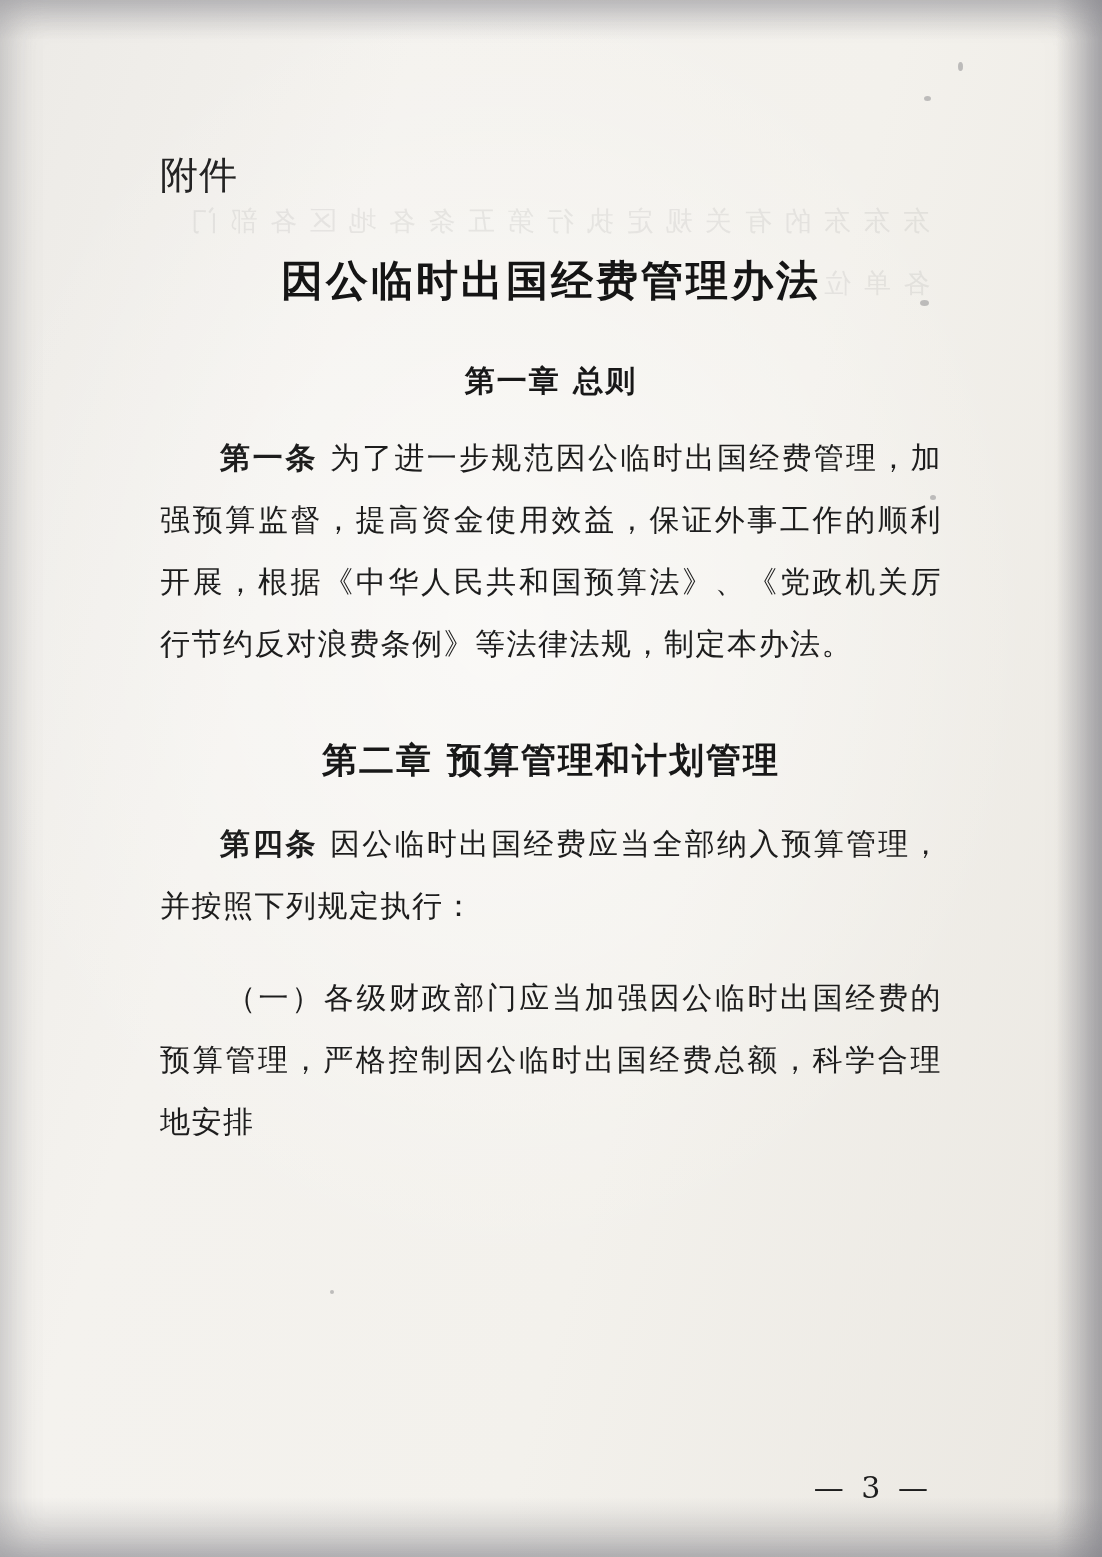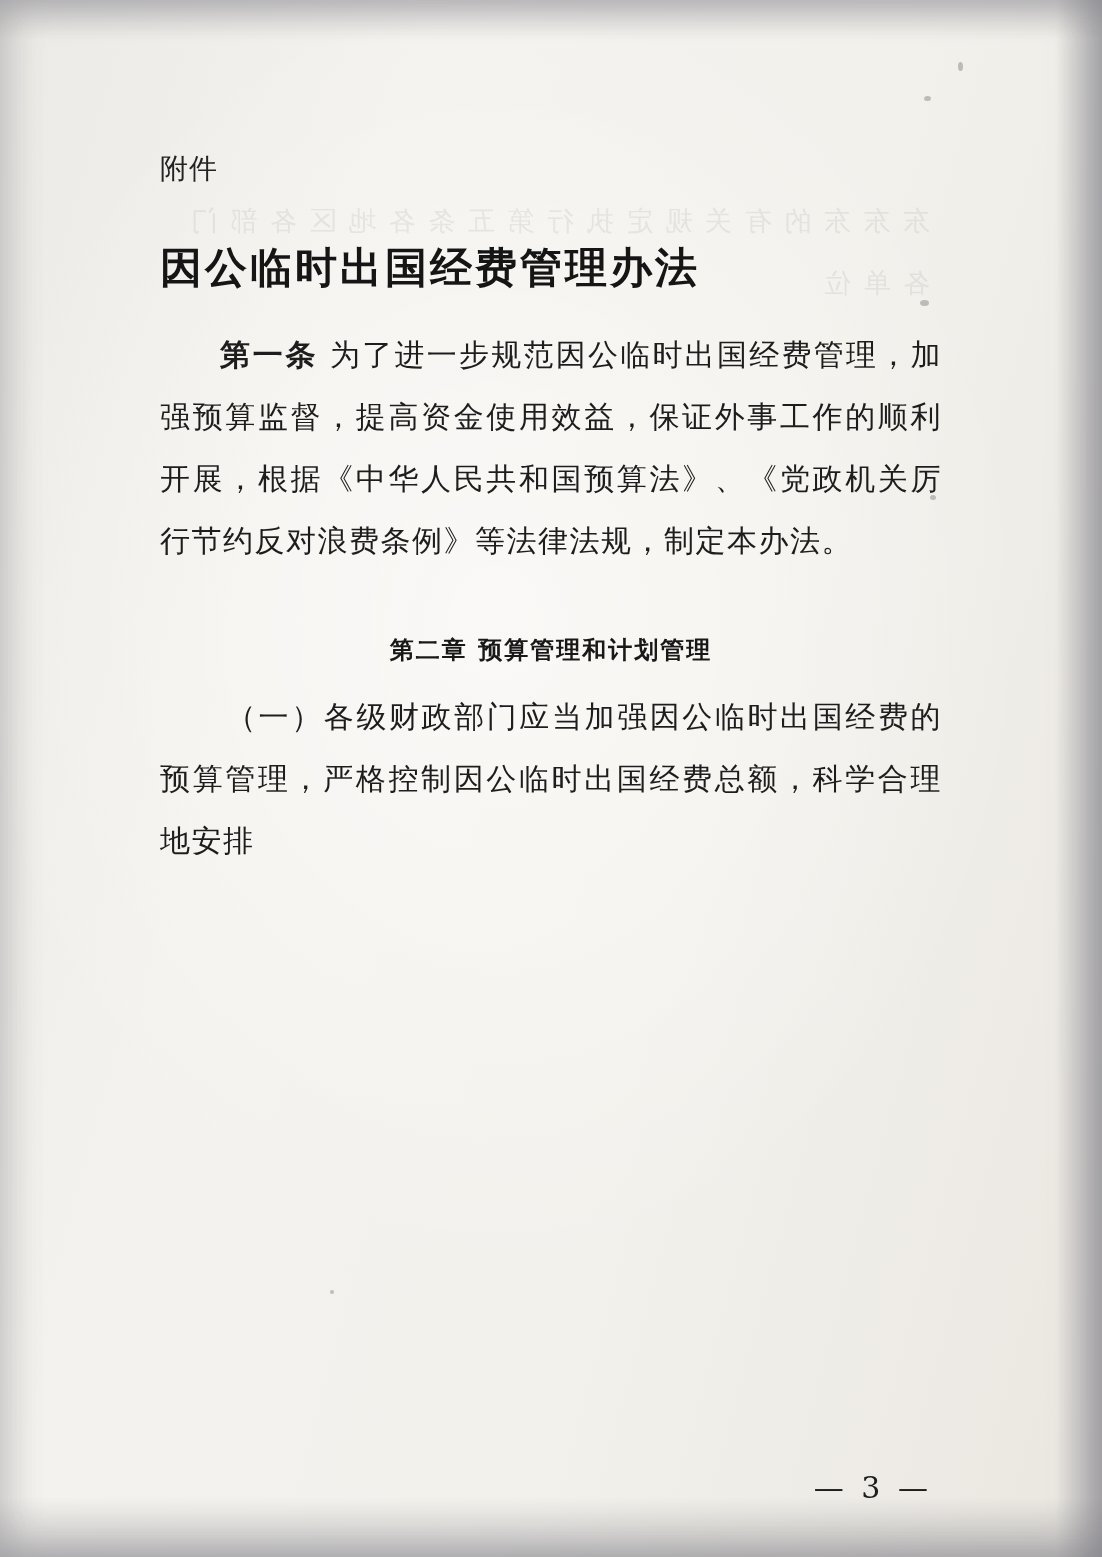--- a/index.html
+++ b/index.html
@@ -73,46 +73,47 @@
   }
 
   .content {
     position: relative;
     padding: 0 160px;
     z-index: 3;
   }
 
   .attachment-label {
     padding-top: 150px;
-    font-size: 28px;
+    font-size: 38px;
     letter-spacing: 1px;
     color: #232323;
   }
 
   .doc-title {
     margin-top: 52px;
+    text-align: center;
     font-size: 42px;
     font-weight: bold;
     letter-spacing: 3px;
     color: #151515;
     font-family: "DejaVu Sans", "Liberation Sans", sans-serif;
   }
 
   .chapter {
     margin-top: 52px;
     text-align: center;
     font-size: 30px;
     font-weight: bold;
     letter-spacing: 2px;
     color: #181818;
     font-family: "DejaVu Sans", "Liberation Sans", sans-serif;
   }
   .chapter.second {
     margin-top: 62px;
-    font-size: 24px;
+    font-size: 35px;
   }
 
   .para {
     margin-top: 10px;
     font-size: 30px;
     line-height: 62px;
     text-align: justify;
     text-justify: inter-ideograph;
     text-indent: 60px;
     letter-spacing: 1.5px;
@@ -152,29 +153,33 @@
 
   <div class="paper-tint"></div>
   <div class="bleed">东 东 东 的 有 关 规 定 执 行 第 五 条 各 地 区 各 部 门 各 单 位</div>
 
   <div class="content">
 
     <div class="attachment-label">附件</div>
 
     <h1 class="doc-title">因公临时出国经费管理办法</h1>
 
+    <h2 class="chapter">第一章  总则</h2>
 
     <p class="para">
       <span class="lead">第一条</span><span>  为了进一步规范因公临时出国经费管理，加强预算监督，提高资金使用效益，保证外事工作的顺利开展，根据《中华人民共和国预算法》、《党政机关厉行节约反对浪费条例》等法律法规，制定本办法。</span>
     </p>
 
 
 
     <h2 class="chapter second">第二章  预算管理和计划管理</h2>
 
+    <p class="para">
+      <span class="lead">第四条</span><span>  因公临时出国经费应当全部纳入预算管理，并按照下列规定执行：</span>
+    </p>
 
     <p class="para item">（一）各级财政部门应当加强因公临时出国经费的预算管理，严格控制因公临时出国经费总额，科学合理地安排</p>
 
   </div>
 
   <div class="page-number">— 3 —</div>
 
   <div class="speck" style="left:958px; top:62px; width:5px; height:9px;"></div>
   <div class="speck" style="left:924px; top:96px; width:7px; height:5px;"></div>
   <div class="speck" style="left:920px; top:300px; width:9px; height:6px;"></div>

